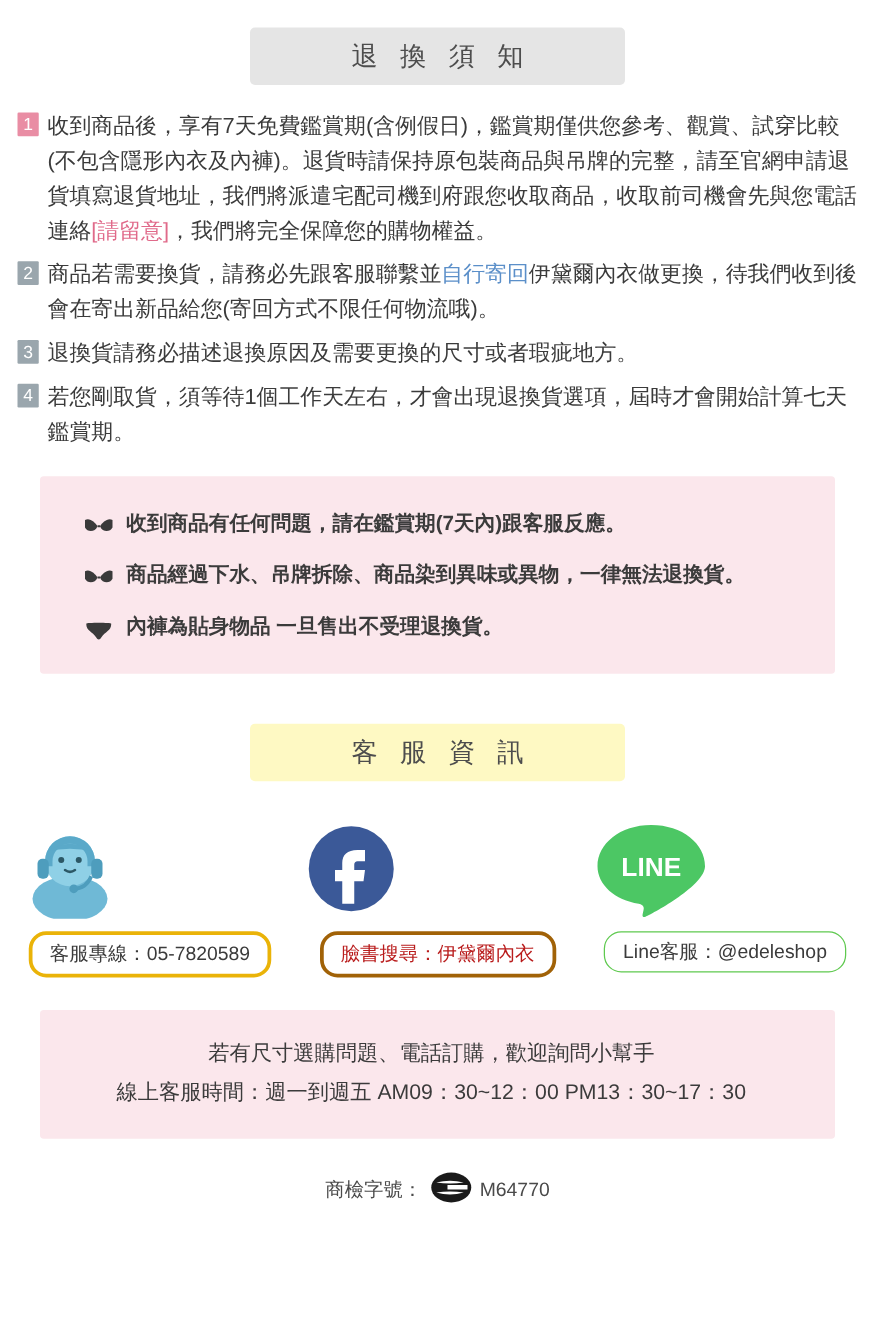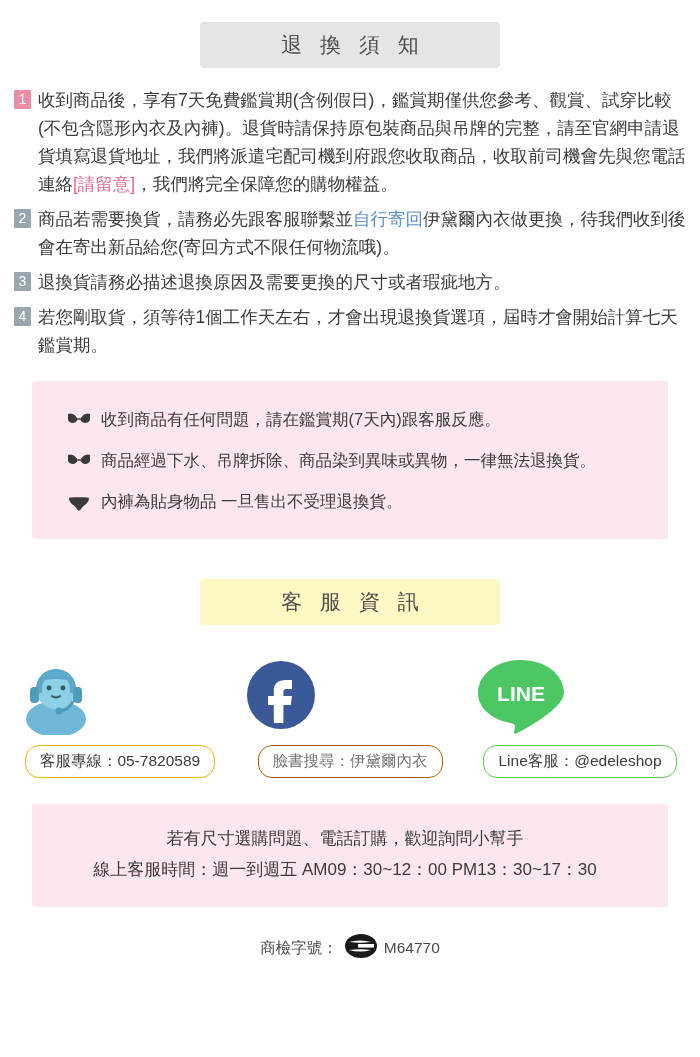--- a/index.html
+++ b/index.html
@@ -80,25 +80,26 @@
   
   .notice-box {
     margin: 22px 32px 0 32px;
     background: #fbe7ec;
     border-radius: 3px;
     padding: 26px 18px 26px 34px;
     box-sizing: border-box;
   }
   .notice-line {
     display: flex;
-    align-items: center;
+    align-items: flex-end;
     margin-bottom: 16px;
     font-size: 16.5px;
     line-height: 1.5;
     color: #3b3b3b;
+    font-weight: bold;
   }
   .notice-line:last-child { margin-bottom: 0; }
   .notice-icon {
     flex: 0 0 auto;
     width: 26px;
     height: 20px;
     margin-right: 9px;
     margin-top: 2px;
   }
 
@@ -120,22 +121,22 @@
   }
   .cs-label {
     margin-top: 10px;
     display: inline-block;
     font-size: 15.5px;
     padding: 5px 14px;
     border-radius: 14px;
     box-sizing: border-box;
     white-space: nowrap;
   }
-  .cs-label.blue { border: 1px solid #eab308; color: #3b3b3b; }
-  .cs-label.fb { border: 1px solid #a16207; color: #737373; }
+  .cs-label.blue { border: 3px solid #eab308; color: #3b3b3b; }
+  .cs-label.fb { border: 3px solid #a16207; color: #b91c1c; }
   .cs-label.line { border: 1px solid #5fc94f; color: #3b3b3b; }
 
   
   .hours-box {
     margin: 26px 32px 0 32px;
     background: #fbe7ec;
     border-radius: 3px;
     padding: 20px 10px 22px 0;
     text-align: center;
     box-sizing: border-box;

